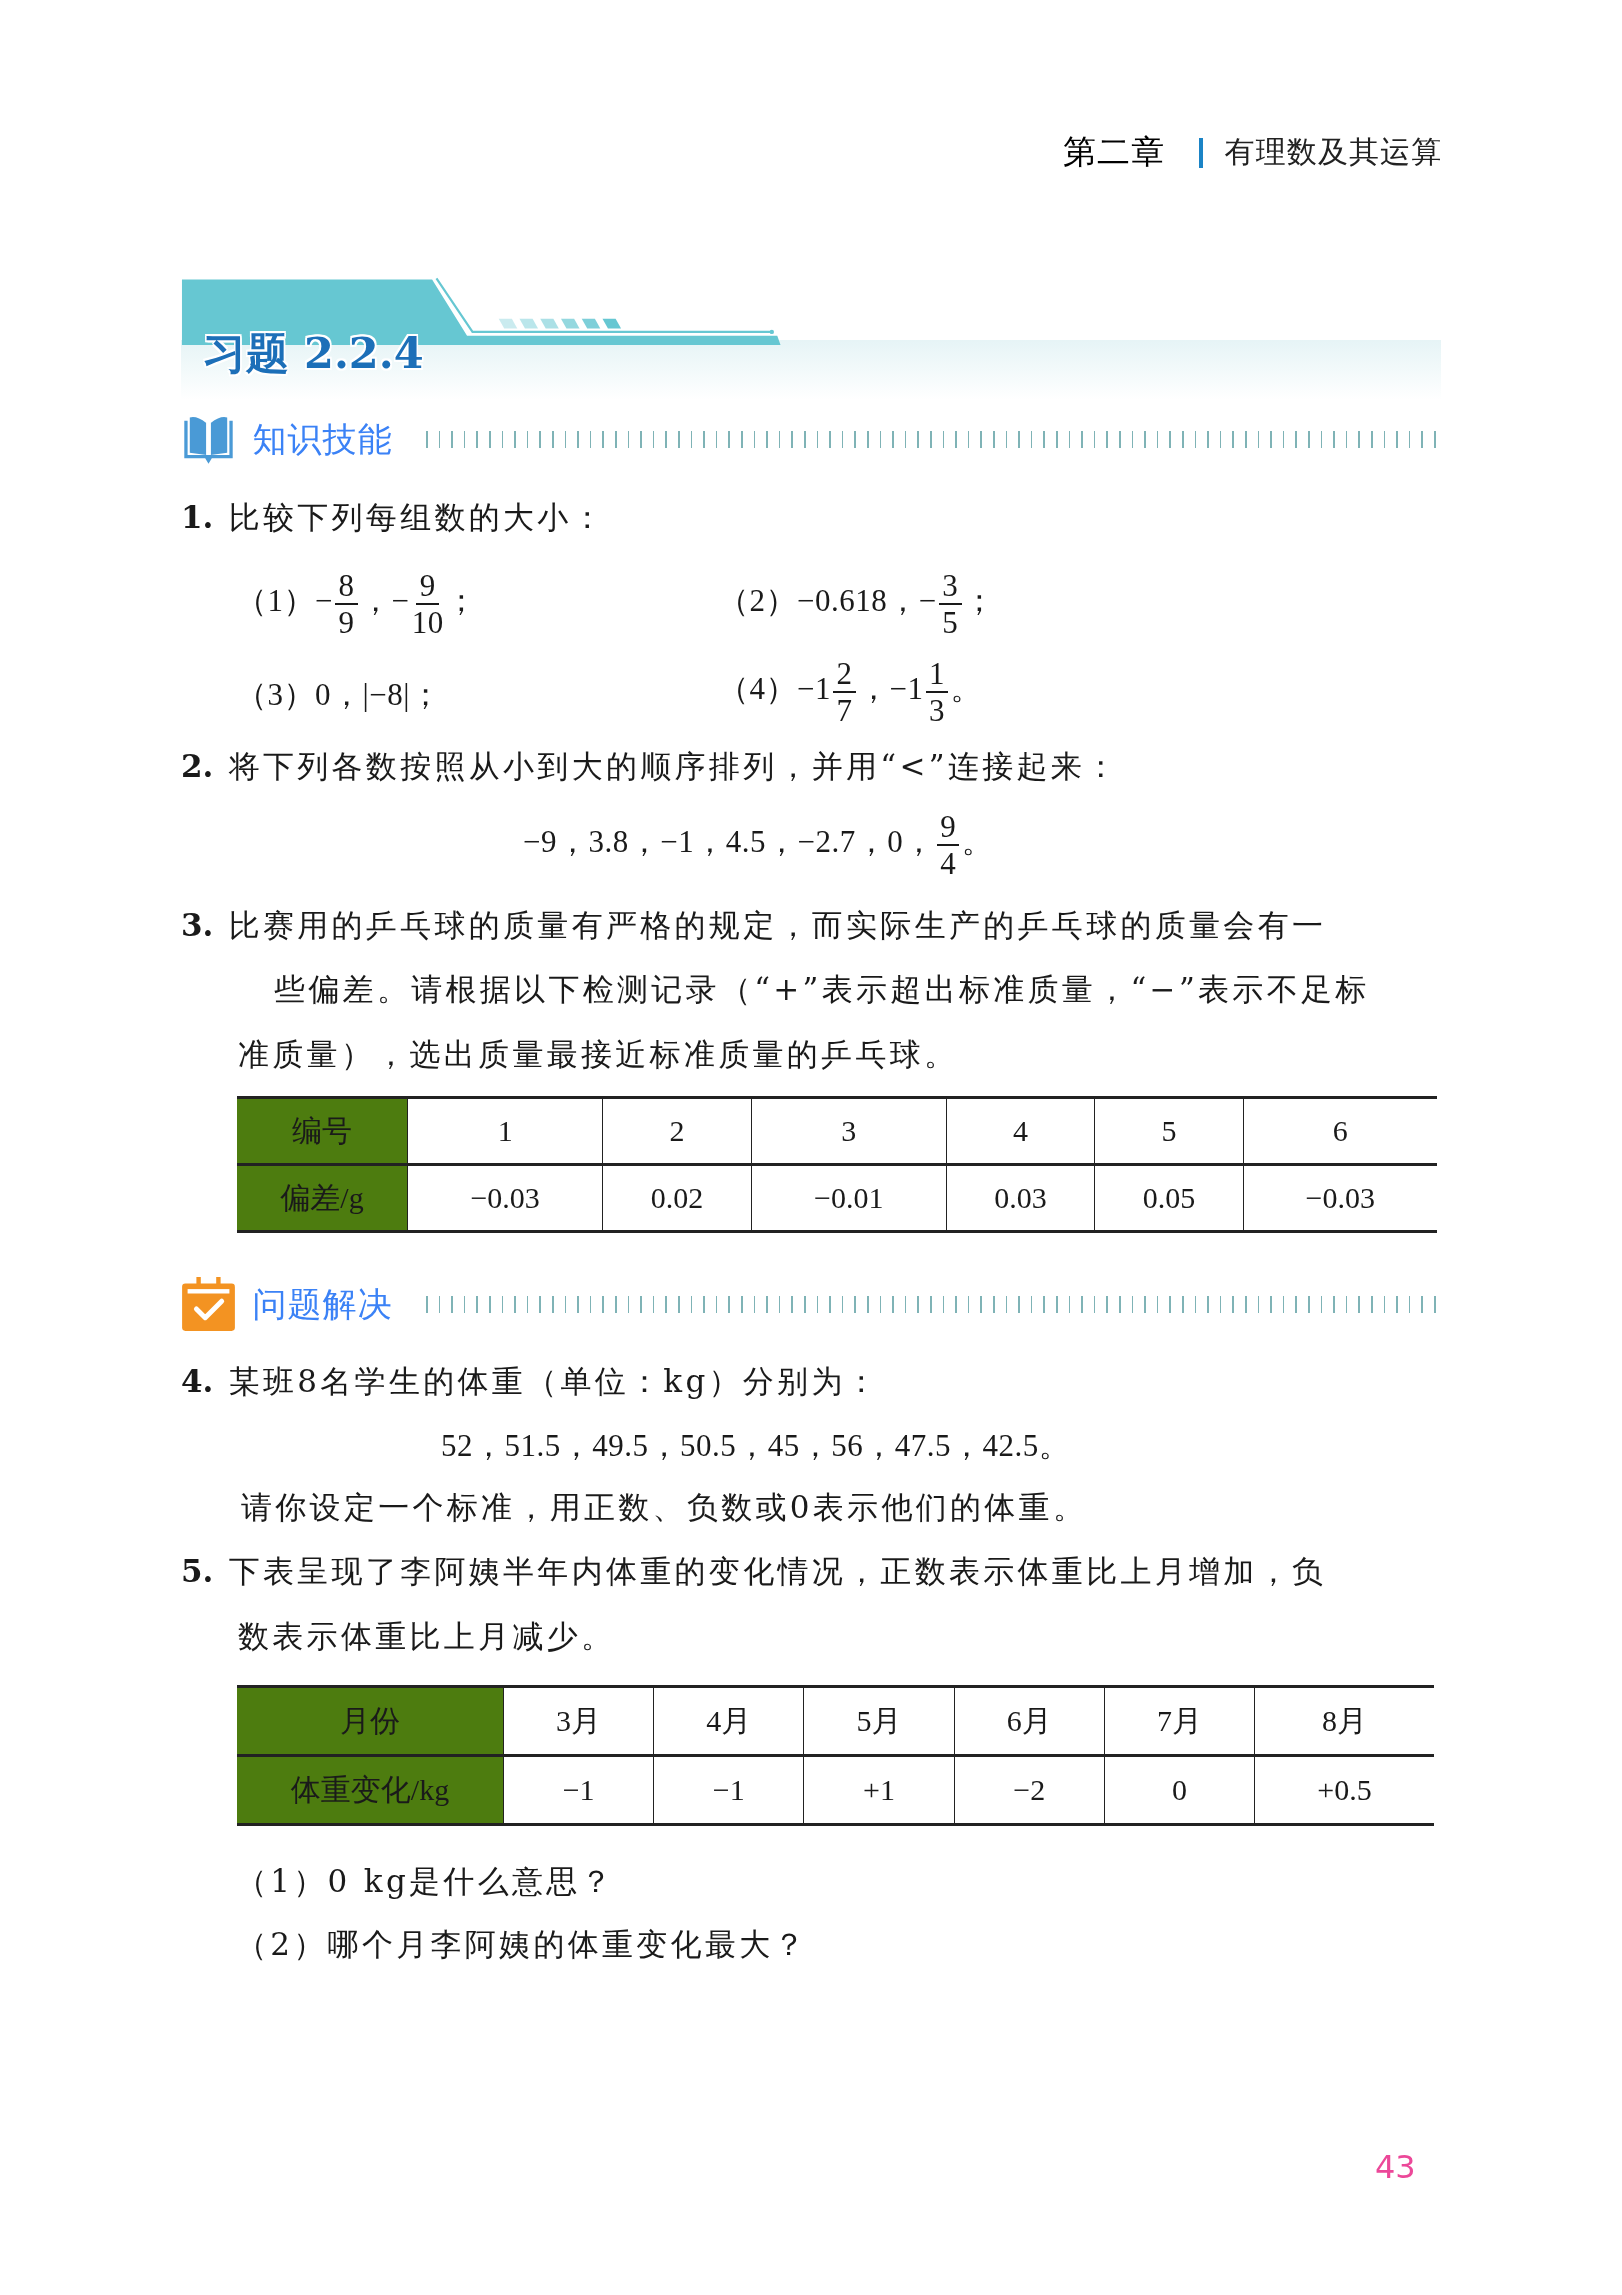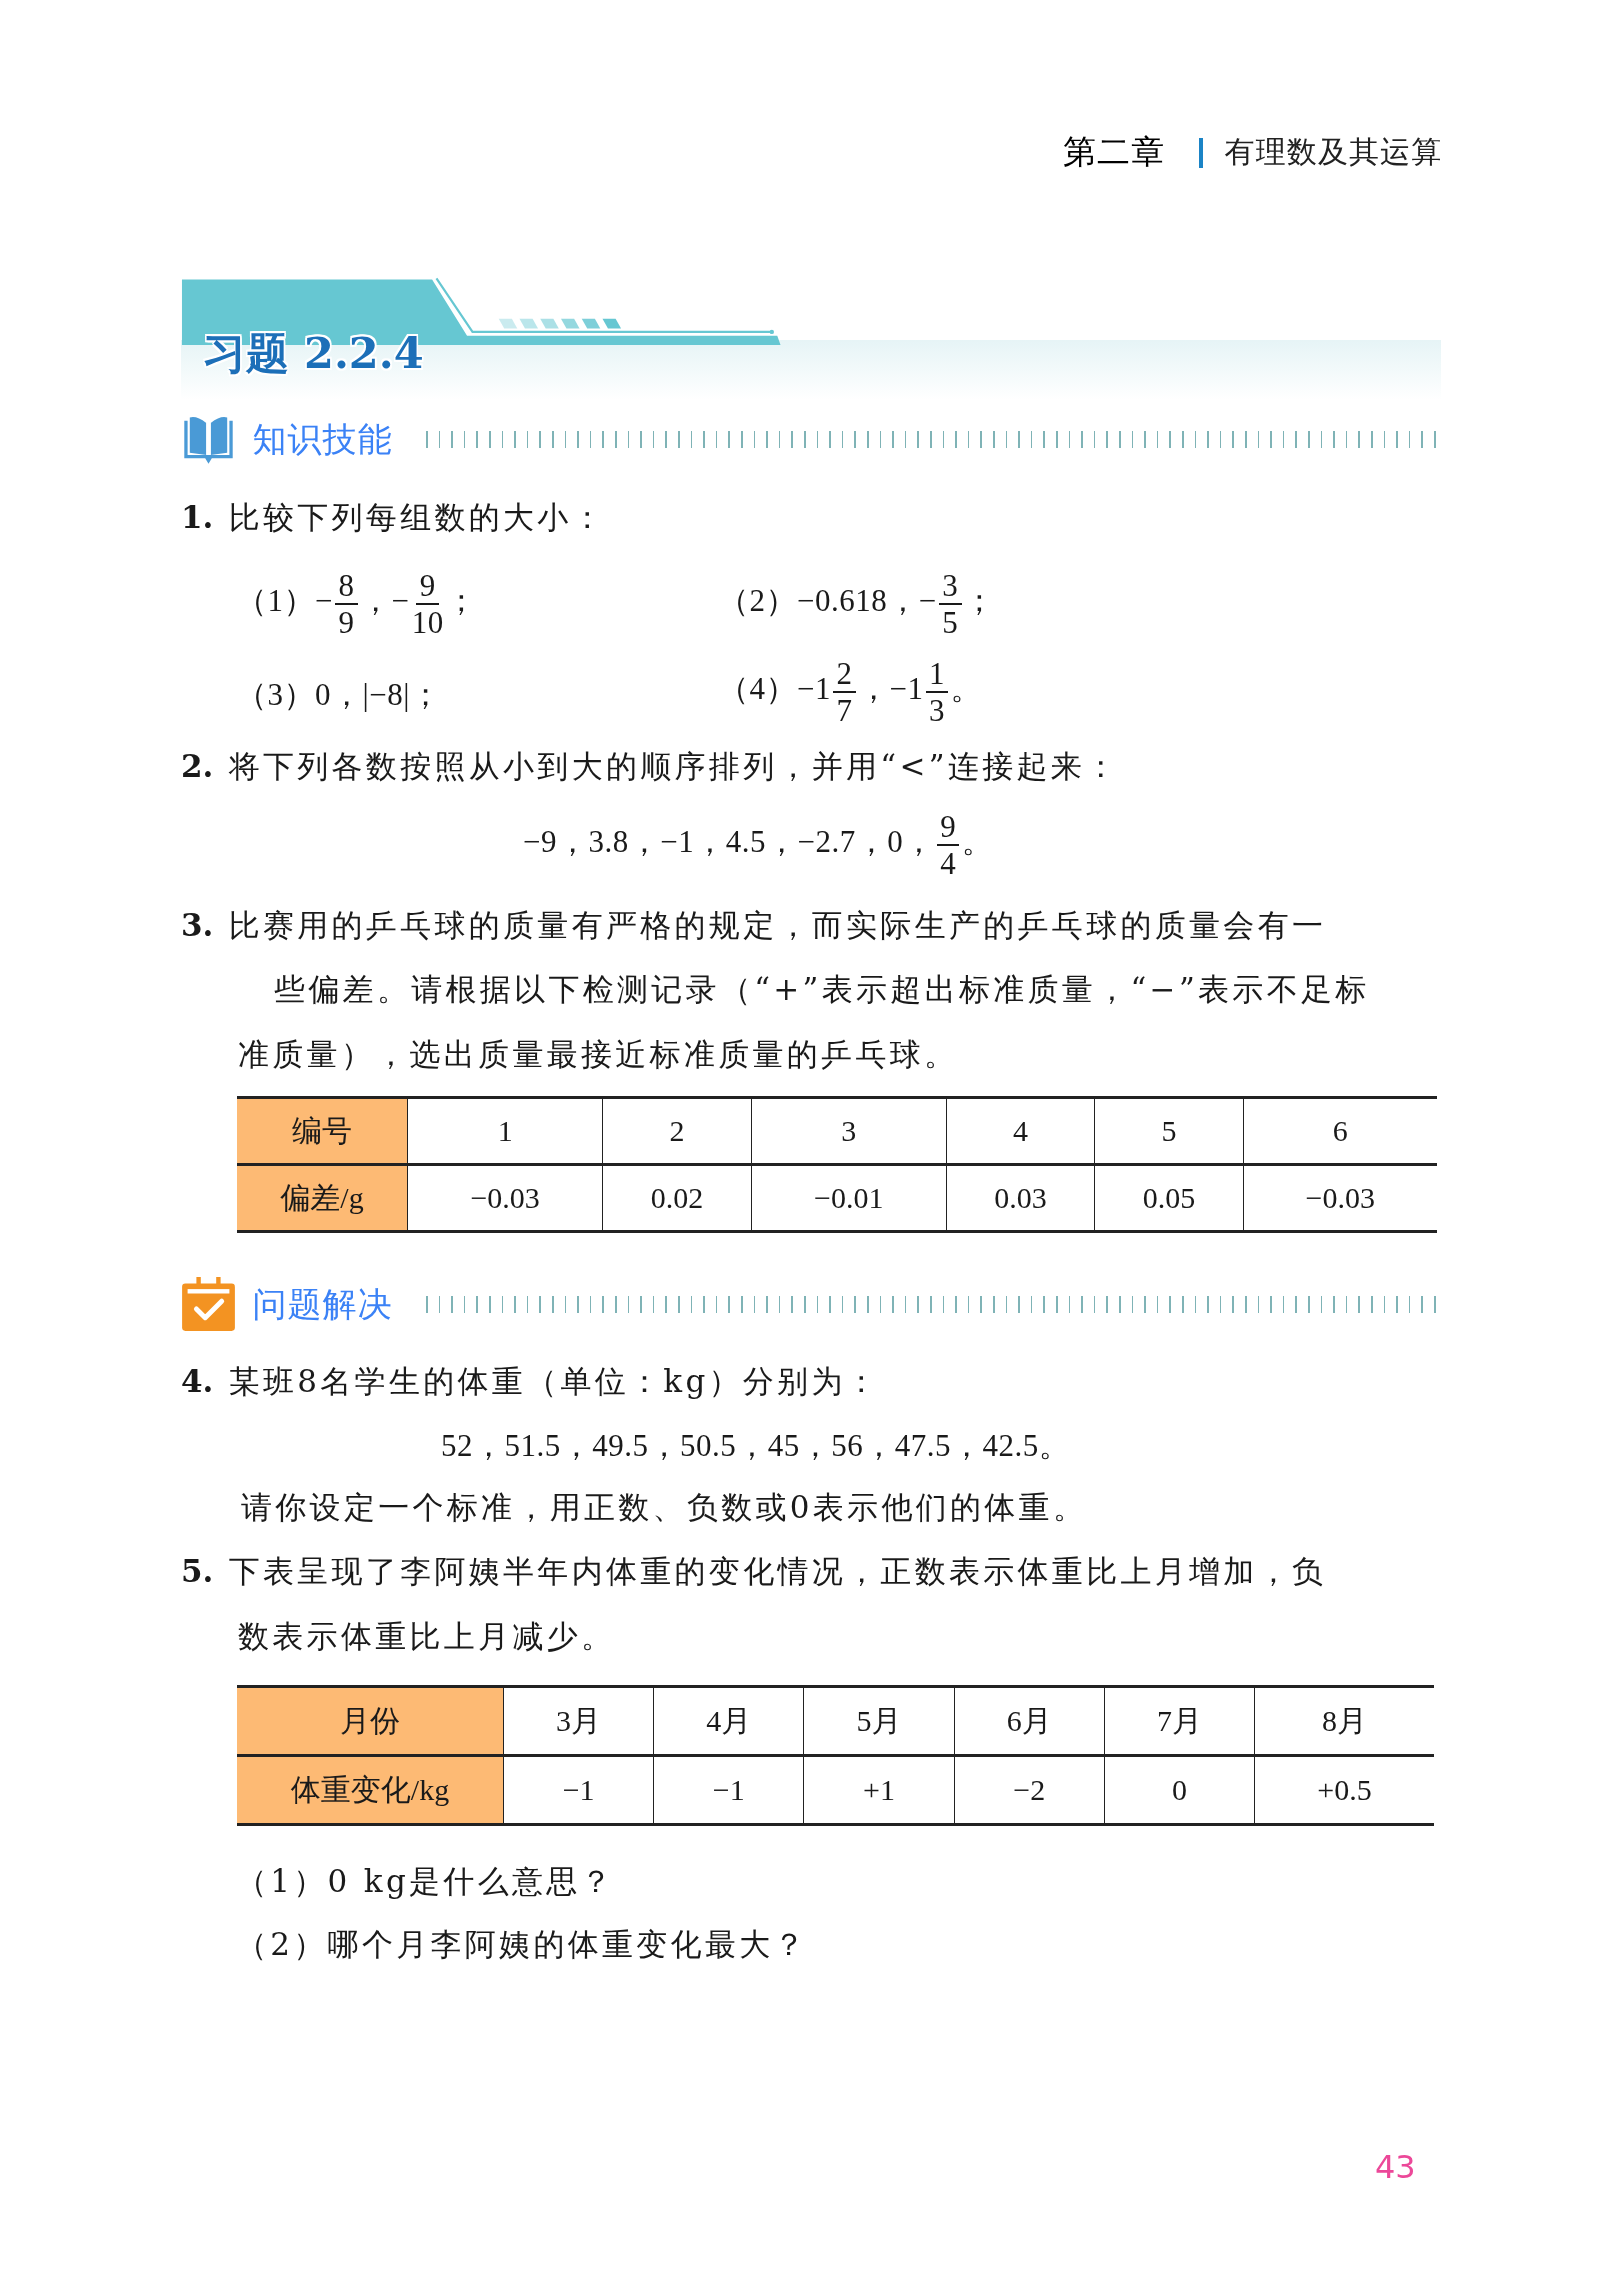--- a/index.html
+++ b/index.html
@@ -41,21 +41,21 @@
   .frac .den { padding-top:2.2px; line-height:1; }
 
   
   table.data { position:absolute; border-collapse:collapse; font-size:30px;
                font-family:"Liberation Serif","DejaVu Serif",serif; }
   table.data td { border-left:1.1px solid #222; border-right:1.1px solid #222; text-align:center;
                   height:64px; padding:0; }
   table.data tr.top td { border-top:3.8px solid #222; }
   table.data tr.mid td { border-top:3.8px solid #222; }
   table.data tr.bot td { border-bottom:3.8px solid #222;text-align:center; }
-  table.data td.head { background:#fdba74; border-left:none; }
+  table.data td.head { background:#4d7c0f; border-left:none; }
   table.data td:last-child { border-right:none; }
 
   .page-num { position:absolute; left:1375px; top:2148px; font-size:32px;
               font-family:"DejaVu Sans","Liberation Sans",sans-serif; color:#ec4899; }
 </style>
 </head>
 <body>
 
 <div class="chapter">
   <span class="ch-num">第二章</span>

